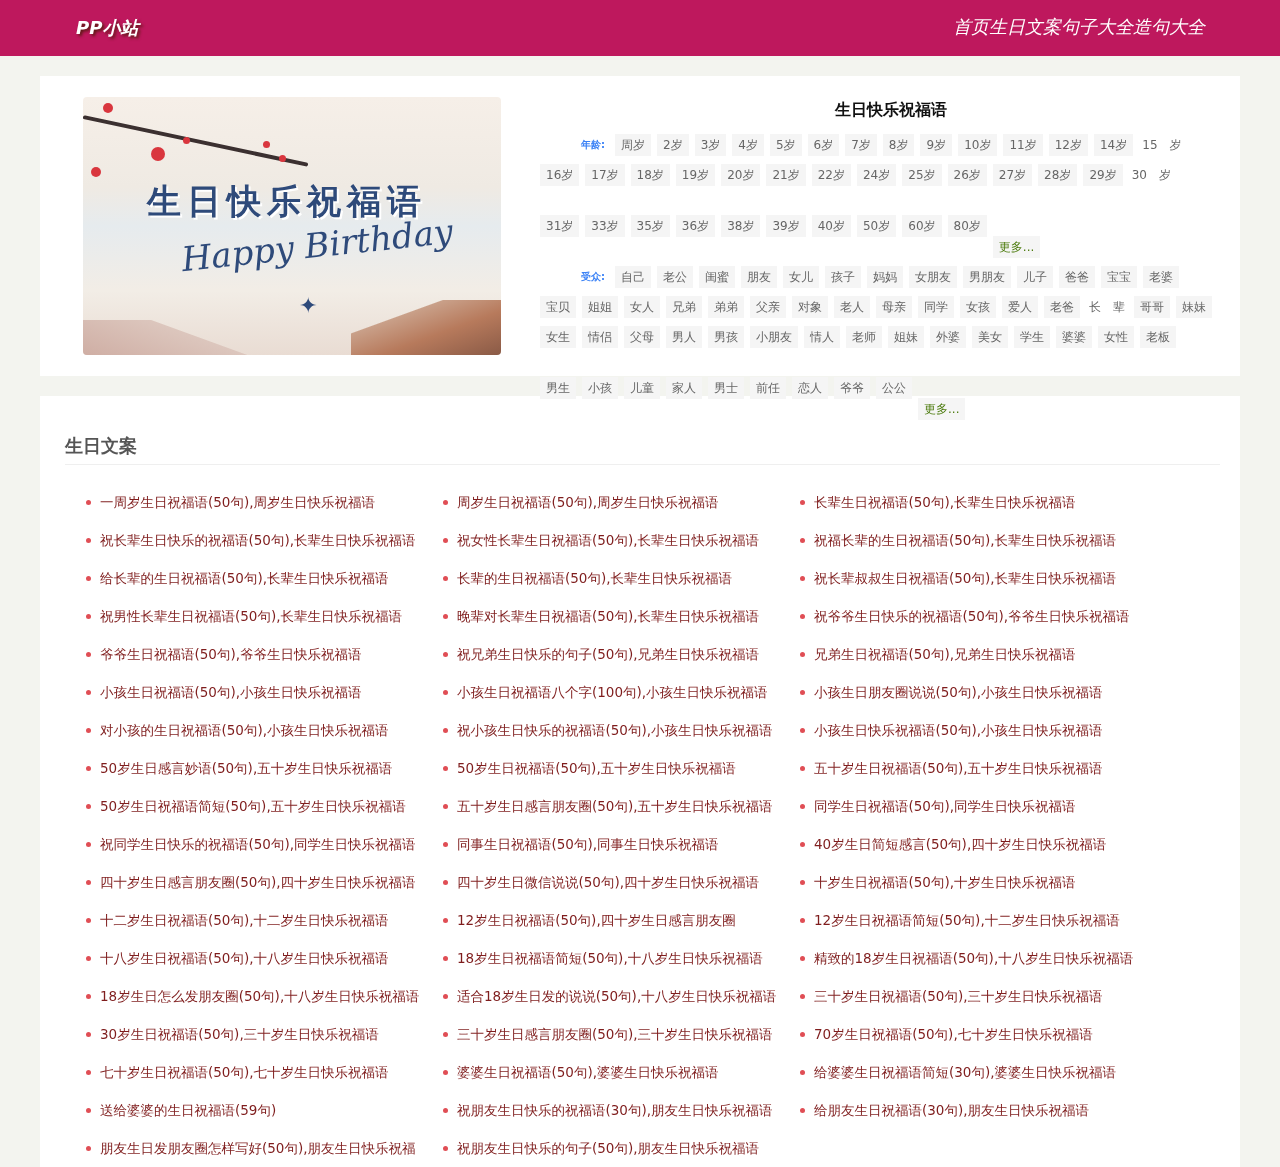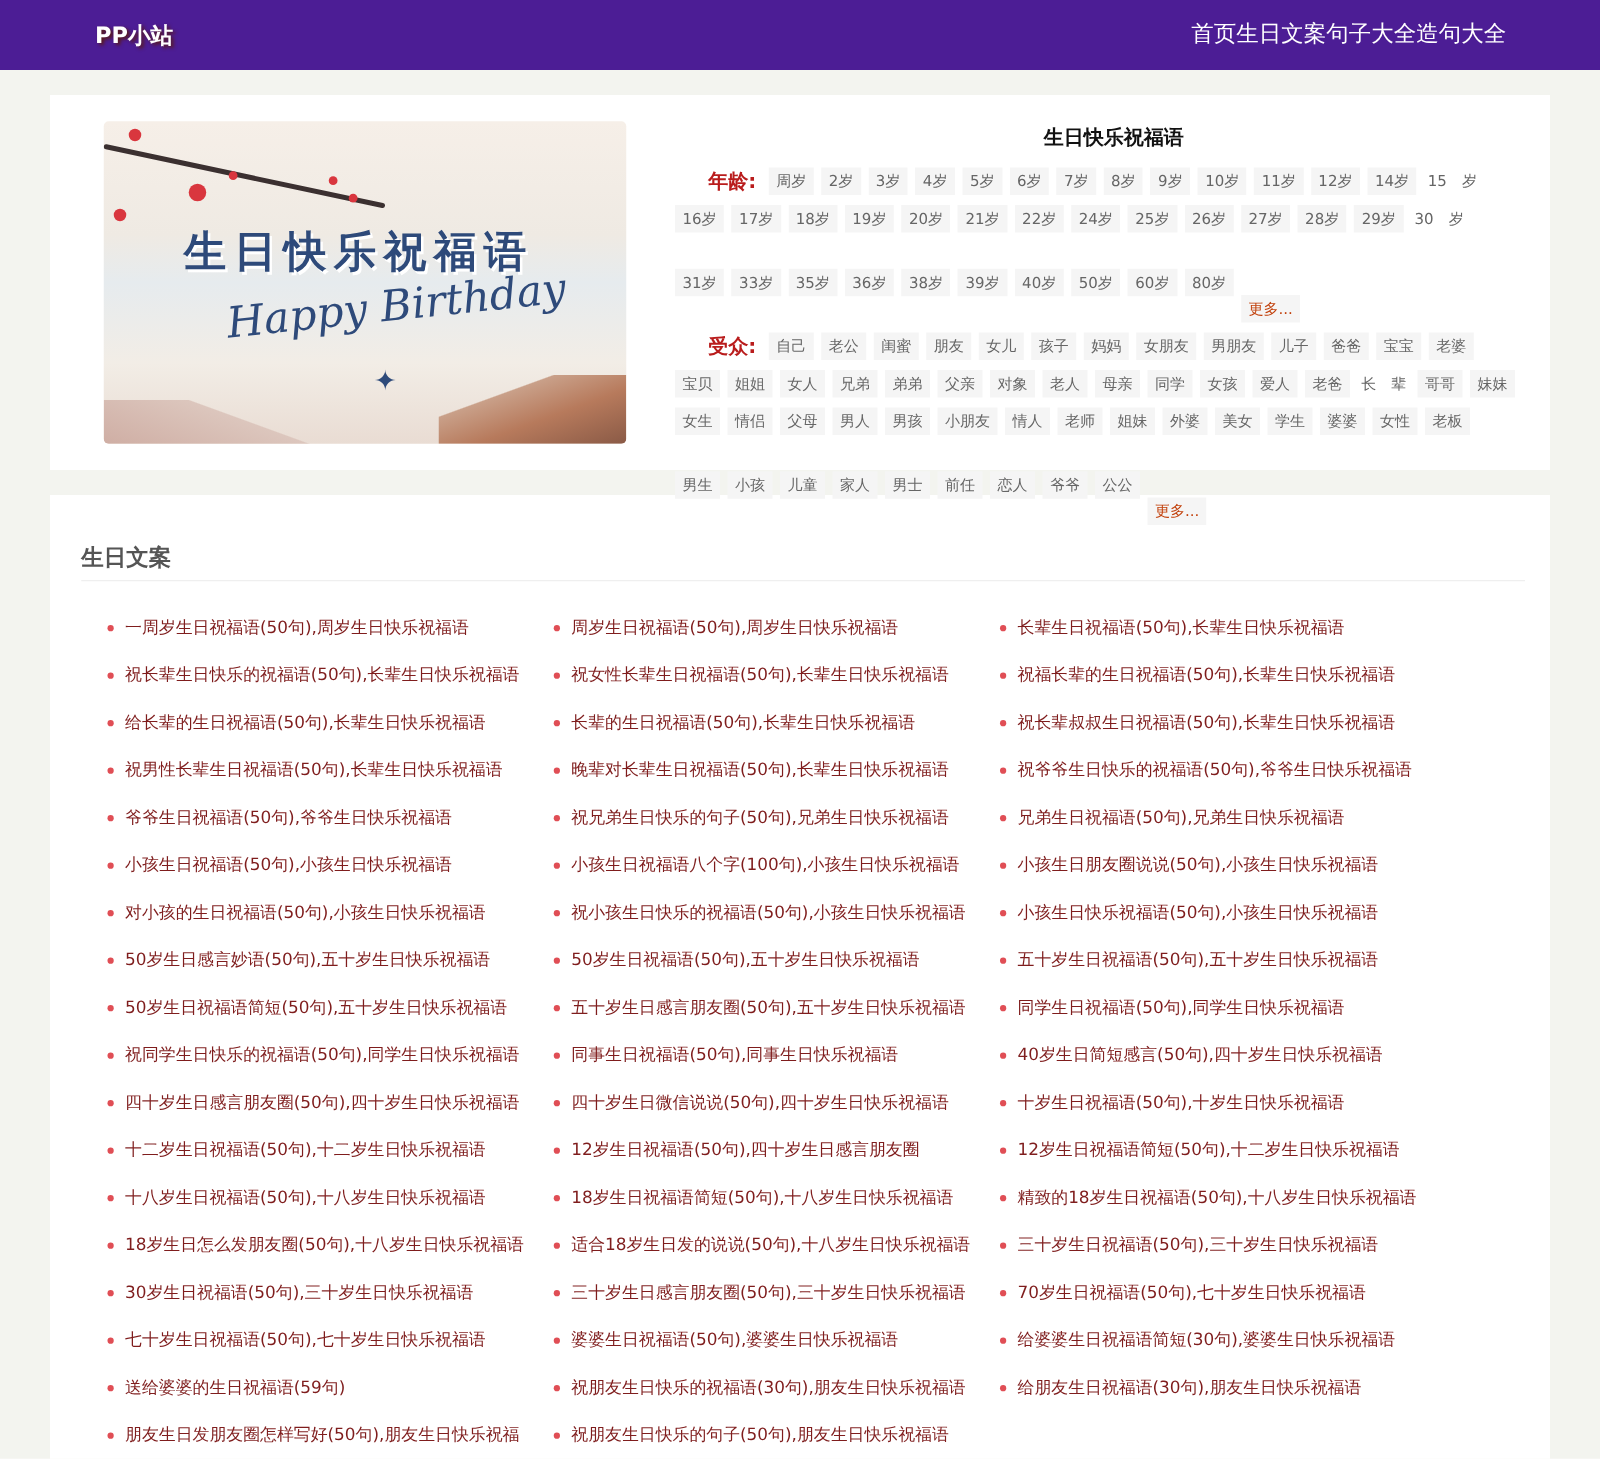--- a/index.html
+++ b/index.html
@@ -1,38 +1,38 @@
 <!DOCTYPE html>
 <html><head>
   <meta charset="utf-8">
   <style>
     * { box-sizing: border-box; margin: 0; padding: 0; }
     html, body { width: 1280px; height: 1167px; overflow: hidden; }
     body { background: #f3f4ef; font-family: "DejaVu Sans", "Liberation Sans", sans-serif; color: #555; }
-    .topbar { height: 56px; background: #4c1d95; position: relative; }
+    .topbar { height: 56px; background: #be185d; position: relative; font-style: italic; }
     .logo { position: absolute; left: 76px; top: 16px; color: #fff; font-size: 18px; font-weight: bold; text-shadow: 2px 2px 3px #5a1a12; letter-spacing: 0; }
     .nav { position: absolute; right: 75px; top: 15px; display: flex; }
     .nav a { color: #fff; font-size: 18px; text-decoration: none; }
     .card { background: #fff; margin: 0 40px; }
     .hero { margin-top: 20px; height: 300px; position: relative; }
     .banner { position: absolute; left: 43px; top: 21px; width: 418px; height: 258px; border-radius: 4px; overflow: hidden;
       background: linear-gradient(180deg, #f6efe8 0%, #efeae3 35%, #e6ebee 50%, #f2ede6 75%, #e9dcd3 100%); }
     .banner .branch { position: absolute; left: 0; top: 18px; width: 230px; height: 4px; background: #3b3030; transform: rotate(12deg); transform-origin: left; border-radius: 2px; }
     .banner .blossom { position: absolute; width: 10px; height: 10px; border-radius: 50%; background: #d9363e; }
     .banner .cn-title { position: absolute; left: 64px; top: 82px; font-family: "DejaVu Serif", serif; font-size: 34px; font-weight: bold; color: #2e4a7a; letter-spacing: 6px; text-shadow: 2px 2px 0 #fff; }
     .banner .en-title { position: absolute; left: 98px; top: 128px; font-family: "DejaVu Serif", serif; font-style: italic; font-size: 34px; color: #2e4a7a; transform: rotate(-6deg); }
     .banner .sparkle { position: absolute; left: 216px; top: 196px; color: #2e4a7a; font-size: 22px; }
     .banner .roof { position: absolute; right: 0; bottom: 0; width: 150px; height: 55px; background: linear-gradient(160deg, transparent 30%, #c9a089 31%, #b77a5c 60%, #8a5a46 100%); }
     .banner .roof2 { position: absolute; left: 0; bottom: 0; width: 180px; height: 35px; background: linear-gradient(200deg, transparent 40%, #dcc6bd 41%, #cfaea4 100%); }
     .tags { position: absolute; left: 500px; top: 24px; width: 680px; }
     .tags h2 { text-align: center; font-size: 16px; color: #111; font-weight: bold; margin-bottom: 9px; padding-left: 22px; }
     .tag-rows { display: flex; flex-wrap: wrap; align-items: center; line-height: 30px; }
-    .label { width: 75px; text-align: right; font-weight: bold; color: #b91c1c; font-size: 16px; padding-right: 10px; }
+    .label { width: 75px; text-align: right; font-weight: bold; color: #3b82f6; font-size: 10px; padding-right: 10px; }
     .tag { background: #f5f5f5; color: #666; font-size: 12px; padding: 0 6px; margin: 4px 6px 4px 0; height: 22px; line-height: 22px; display: inline-block; white-space: nowrap; cursor: pointer; }
-    .tag.more { color: #c2410c; margin-top: 46px; }
+    .tag.more { color: #4d7c0f; margin-top: 46px; }
     .tag-rows .tag.cut { background: transparent; padding: 0 3px; }
     .section { margin-top: 20px; height: 800px; padding: 38px 20px 0 25px; }
     .section h3 { font-size: 18px; font-weight: bold; color: #555; padding-bottom: 6px; border-bottom: 1px solid #efefef; }
     .articles { display: grid; grid-template-columns: 357px 357px 357px; margin-top: 18px; padding-left: 20px; row-gap: 0; }
     .article { height: 38px; line-height: 38px; font-size: 13.5px; color: #7f1d1d; white-space: nowrap; overflow: hidden; position: relative; padding-left: 15px; cursor: pointer; }
     .article::before { content: ""; position: absolute; left: 1px; top: 17px; width: 5px; height: 5px; border-radius: 50%; background: #e04e55; }
   </style>
 </head>
 <body>
 

